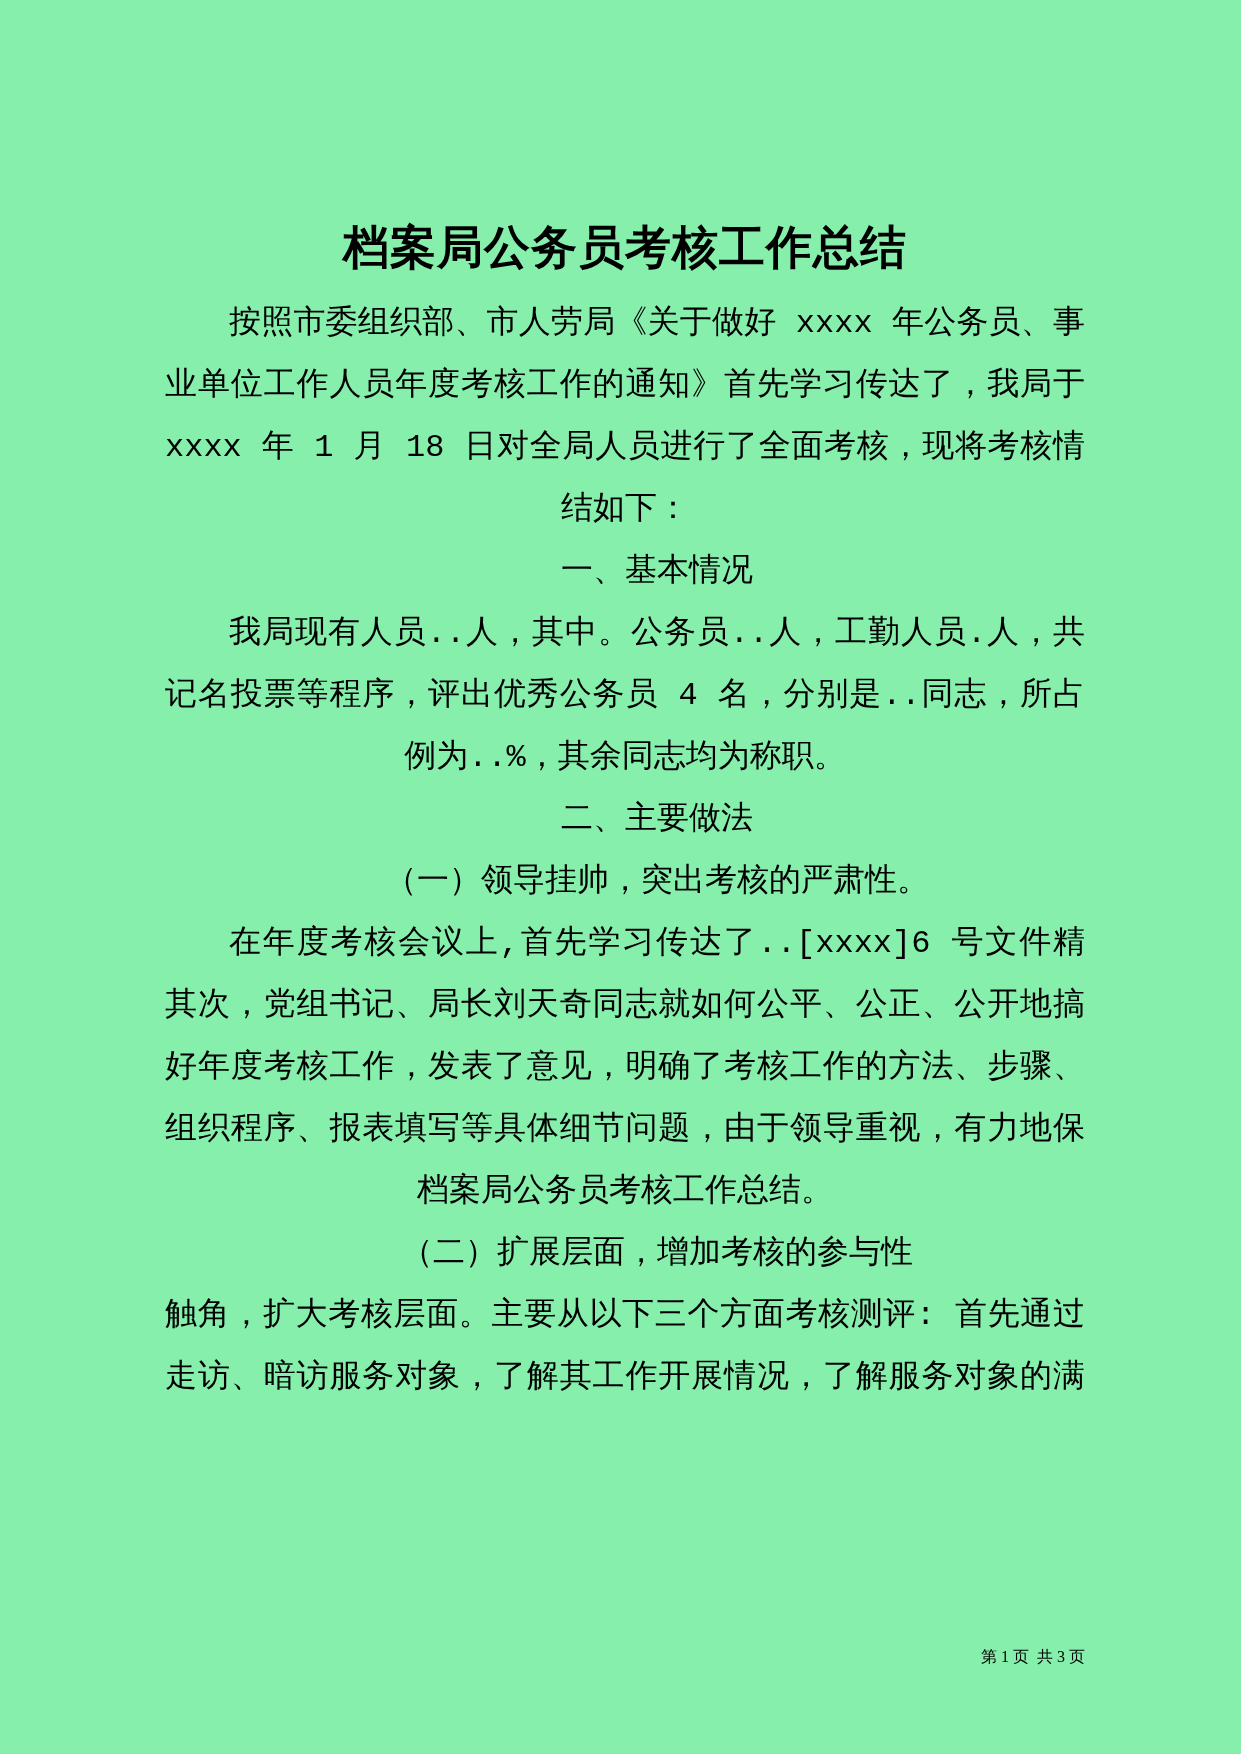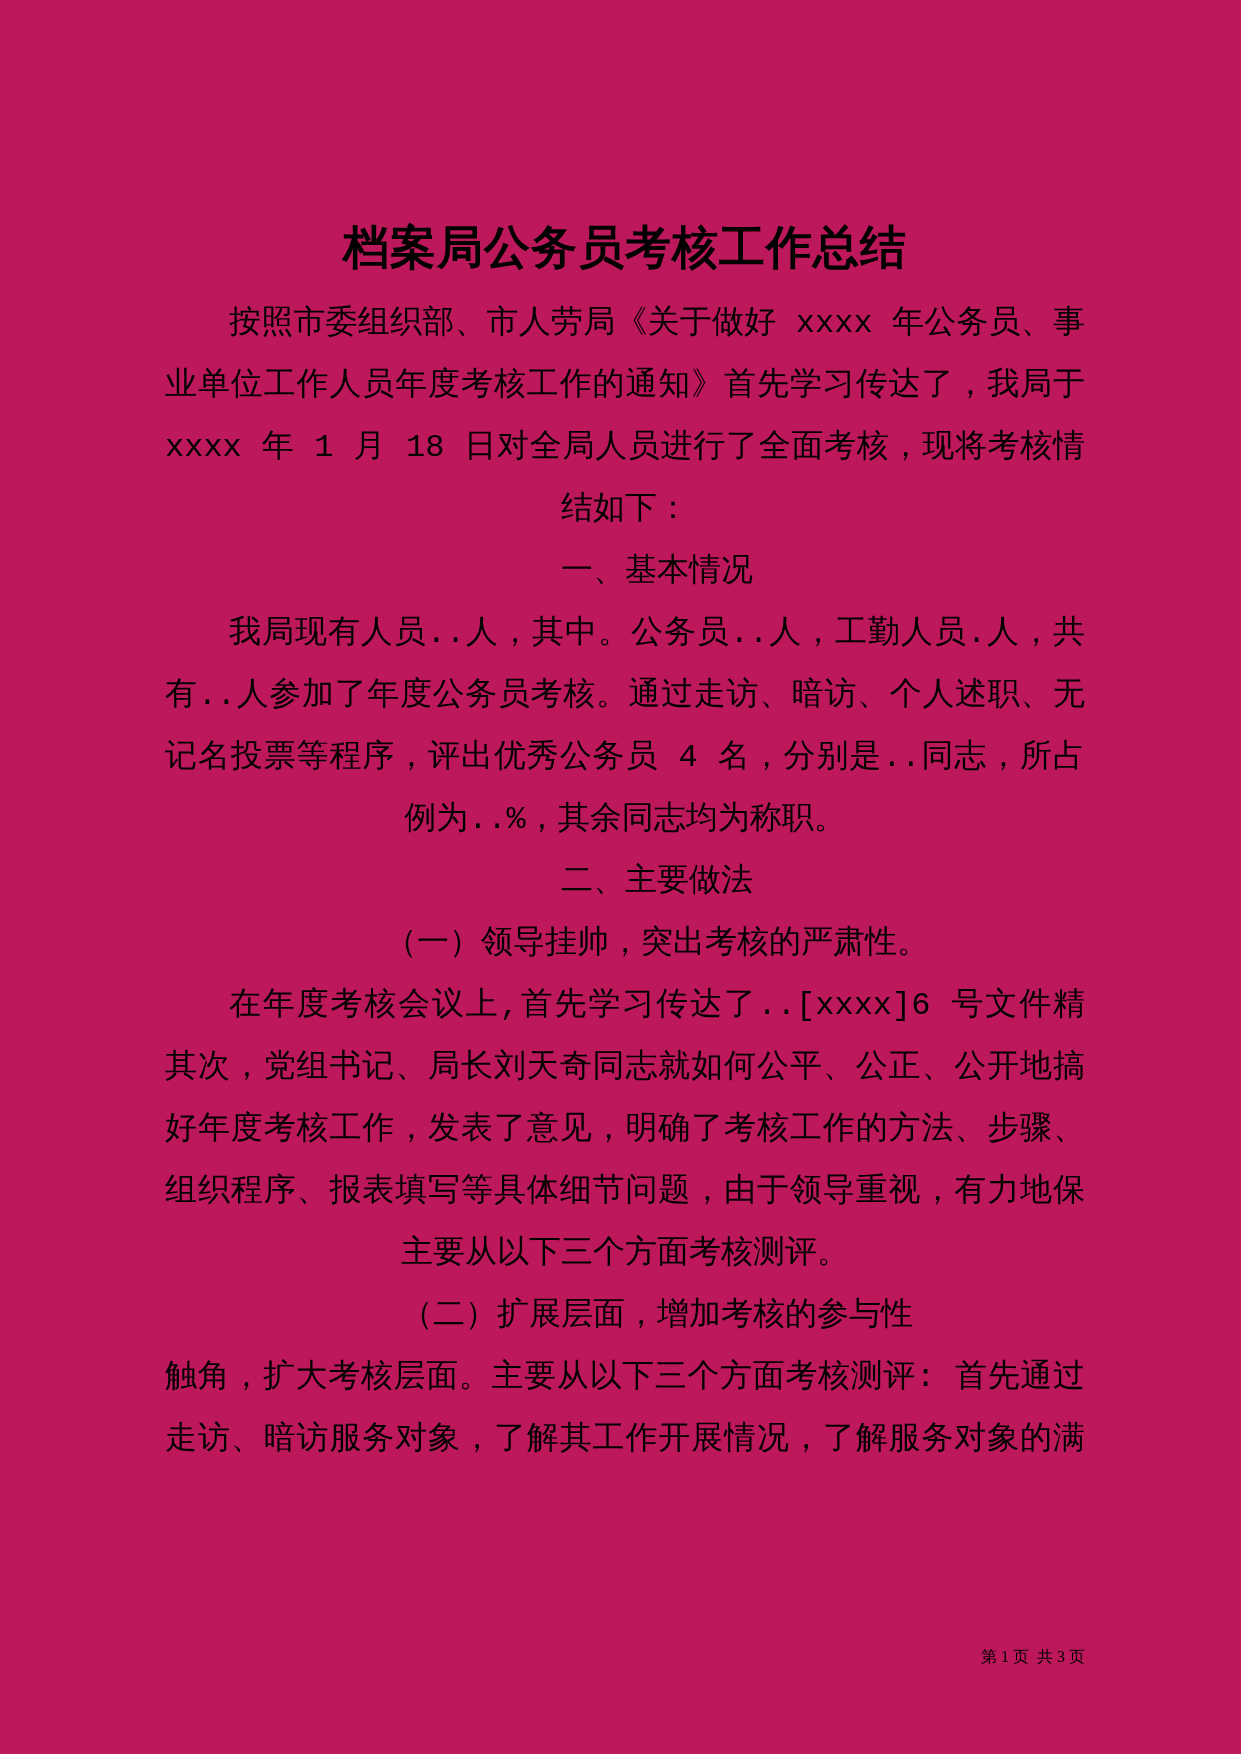--- a/index.html
+++ b/index.html
@@ -4,21 +4,21 @@
 <style>
   html, body {
     margin: 0;
     padding: 0;
     background: #ffffff;
   }
   .page {
     position: relative;
     width: 1241px;
     height: 1754px;
-    background: #be185d;
+    background: #86efac;
     color: #000000;
     font-family: "Liberation Serif", "DejaVu Serif", serif;
     box-sizing: border-box;
     padding: 222px 156px 0 165px;
     overflow: hidden;
   }
   .doc-title {
     margin: 0;
     width: 920px;
     font-size: 46px;
@@ -64,30 +64,29 @@
 <div class="page">
   <h1 class="doc-title">档案局公务员考核工作总结</h1>
 
   <div class="doc-body">
       <div class="line indent stretch">按照市委组织部、市人劳局《关于做好 xxxx 年公务员、事</div>
       <div class="line stretch">业单位工作人员年度考核工作的通知》首先学习传达了，我局于</div>
       <div class="line stretch">xxxx 年 1 月 18 日对全局人员进行了全面考核，现将考核情况总</div>
       <div class="line">结如下：</div>
       <div class="line indent">一、基本情况</div>
       <div class="line indent stretch">我局现有人员..人，其中。公务员..人，工勤人员.人，共</div>
-      <div class="line stretch">有..人参加了年度公务员考核。通过走访、暗访、个人述职、无</div>
       <div class="line stretch">记名投票等程序，评出优秀公务员 4 名，分别是..同志，所占比</div>
       <div class="line">例为..%，其余同志均为称职。</div>
       <div class="line indent">二、主要做法</div>
       <div class="line indent">（一）领导挂帅，突出考核的严肃性。</div>
       <div class="line indent stretch">在年度考核会议上,首先学习传达了..[xxxx]6 号文件精神，</div>
       <div class="line stretch">其次，党组书记、局长刘天奇同志就如何公平、公正、公开地搞</div>
       <div class="line stretch">好年度考核工作，发表了意见，明确了考核工作的方法、步骤、</div>
       <div class="line stretch">组织程序、报表填写等具体细节问题，由于领导重视，有力地保</div>
-      <div class="line">主要从以下三个方面考核测评。</div>
+      <div class="line">档案局公务员考核工作总结。</div>
       <div class="line indent">（二）扩展层面，增加考核的参与性</div>
       <div class="line stretch">触角，扩大考核层面。主要从以下三个方面考核测评: 首先通过</div>
       <div class="line stretch">走访、暗访服务对象，了解其工作开展情况，了解服务对象的满</div>
     </div>
 
   <div class="page-footer">
     <span>第 1 页  共 3 页</span>
   </div>
 </div>
 

